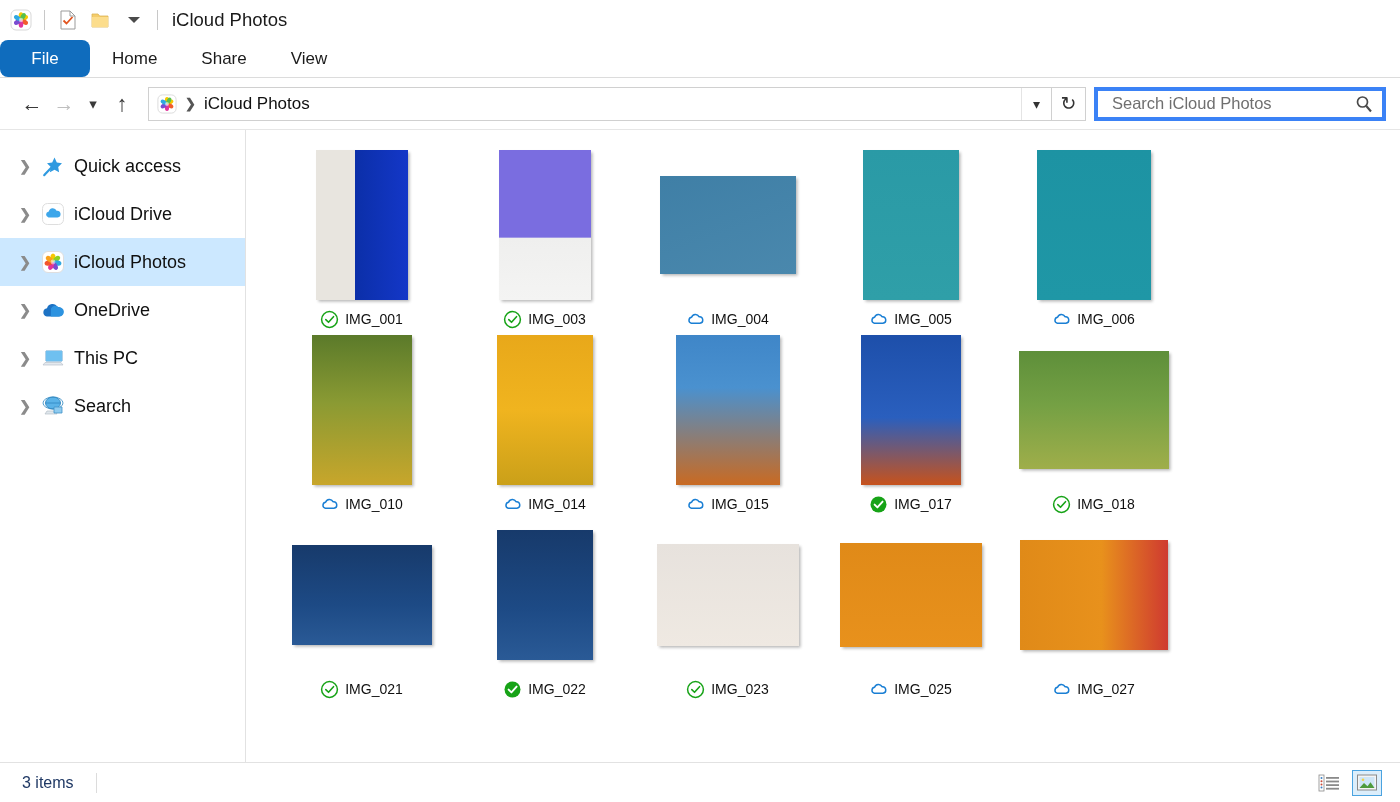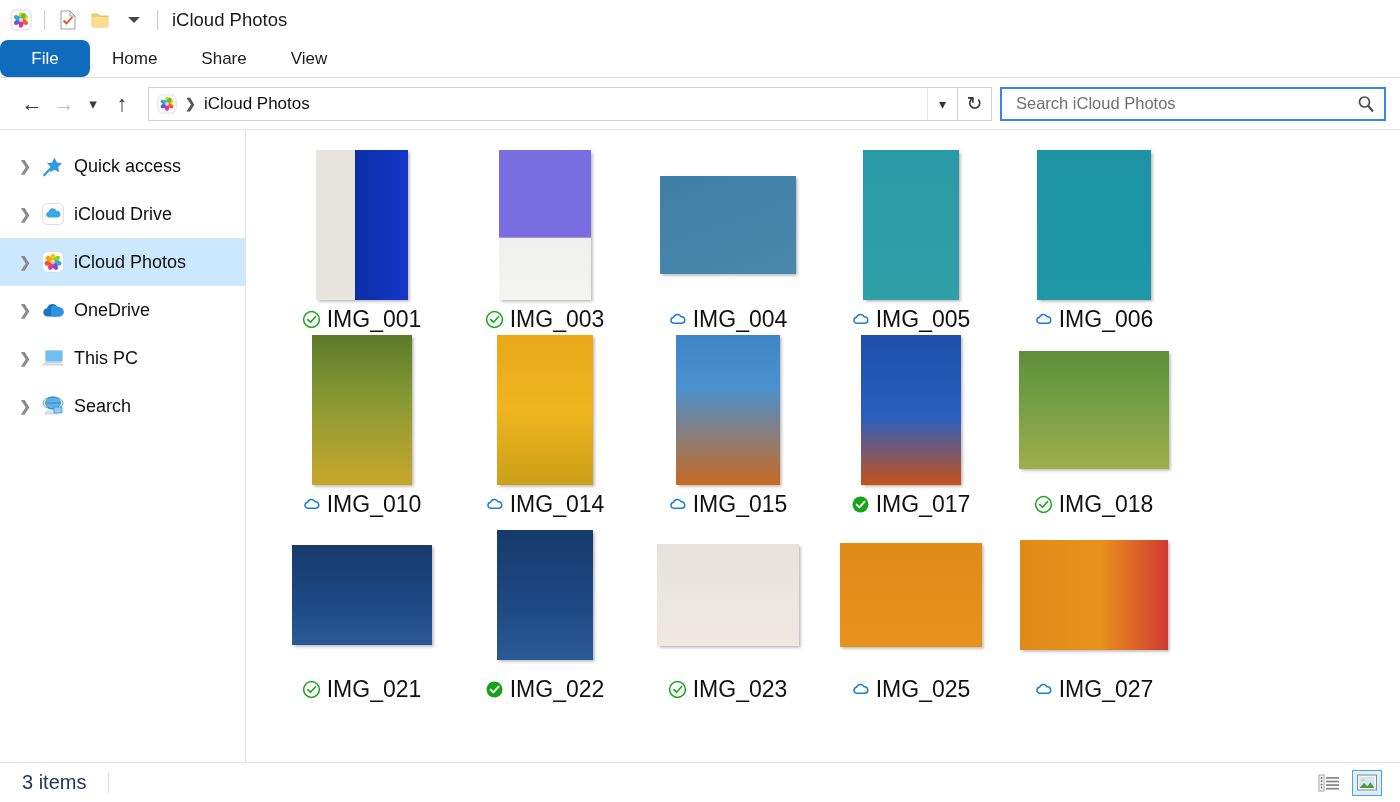--- a/index.html
+++ b/index.html
@@ -83,22 +83,22 @@
   .path-dd {
     width: 30px; height: 32px; display:flex; align-items:center; justify-content:center;
     font-size: 14px; color: #333; border-left: 1px solid #e4e4e4;
   }
   .refresh-btn {
     width: 34px; height: 34px; display:flex; align-items:center; justify-content:center;
     font-size: 19px; color: #333; border: 1px solid #d0d0d0; border-left: none;
     background: #fff;
   }
   .searchbox {
-    width: 386px; height: 34px; margin-left: 8px;
-    border: 2px solid #3b82f6; background: #fff;
+    width: 292px; height: 34px; margin-left: 8px;
+    border: 4px solid #3b82f6; background: #fff;
     display: flex; align-items: center; padding: 0 8px 0 12px;
   }
   .searchbox input {
     flex: 1 1 auto; border: none; outline: none;
     font-size: 16.5px; color: #6b6b6b;
     font-family: "Liberation Sans", sans-serif; background: transparent;
   }
   .searchbox input::placeholder { color: #6f6f6f; }
 
   
@@ -149,33 +149,33 @@
     box-shadow: 1.5px 1.5px 3px rgba(0,0,0,0.30);
     overflow: hidden;
     position: relative;
     background: #ddd;
   }
   .label-row {
     display: flex; align-items: center;
     margin-top: 7px; height: 24px;
   }
   .label-txt {
-    font-size: 23px; color: #101010; margin-left: 6px; white-space: nowrap;
+    font-size: 14px; color: #101010; margin-left: 6px; white-space: nowrap;
   }
   .status-ico { width: 19px; height: 19px; flex: 0 0 19px; }
 
   
   .statusbar {
     position: absolute; left: 0; bottom: 0;
     width: 1400px; height: 40px;
     border-top: 1px solid #e2e2e2;
     background: #ffffff;
     display: flex; align-items: center;
   }
-  .status-text { font-size: 20px; color: #1f3864; margin-left: 22px; }
+  .status-text { font-size: 16px; color: #1f3864; margin-left: 22px; }
   .status-sep { width: 1px; height: 20px; background: #dcdcdc; margin-left: 22px; }
   .status-spacer { flex: 1 1 auto; }
   .viewbtn {
     width: 30px; height: 26px; margin-right: 8px;
     display:flex; align-items:center; justify-content:center;
   }
   .viewbtn.active { border: 1px solid #4aa3e0; background: #dceefb; }
 </style>
 </head>
 <body>

